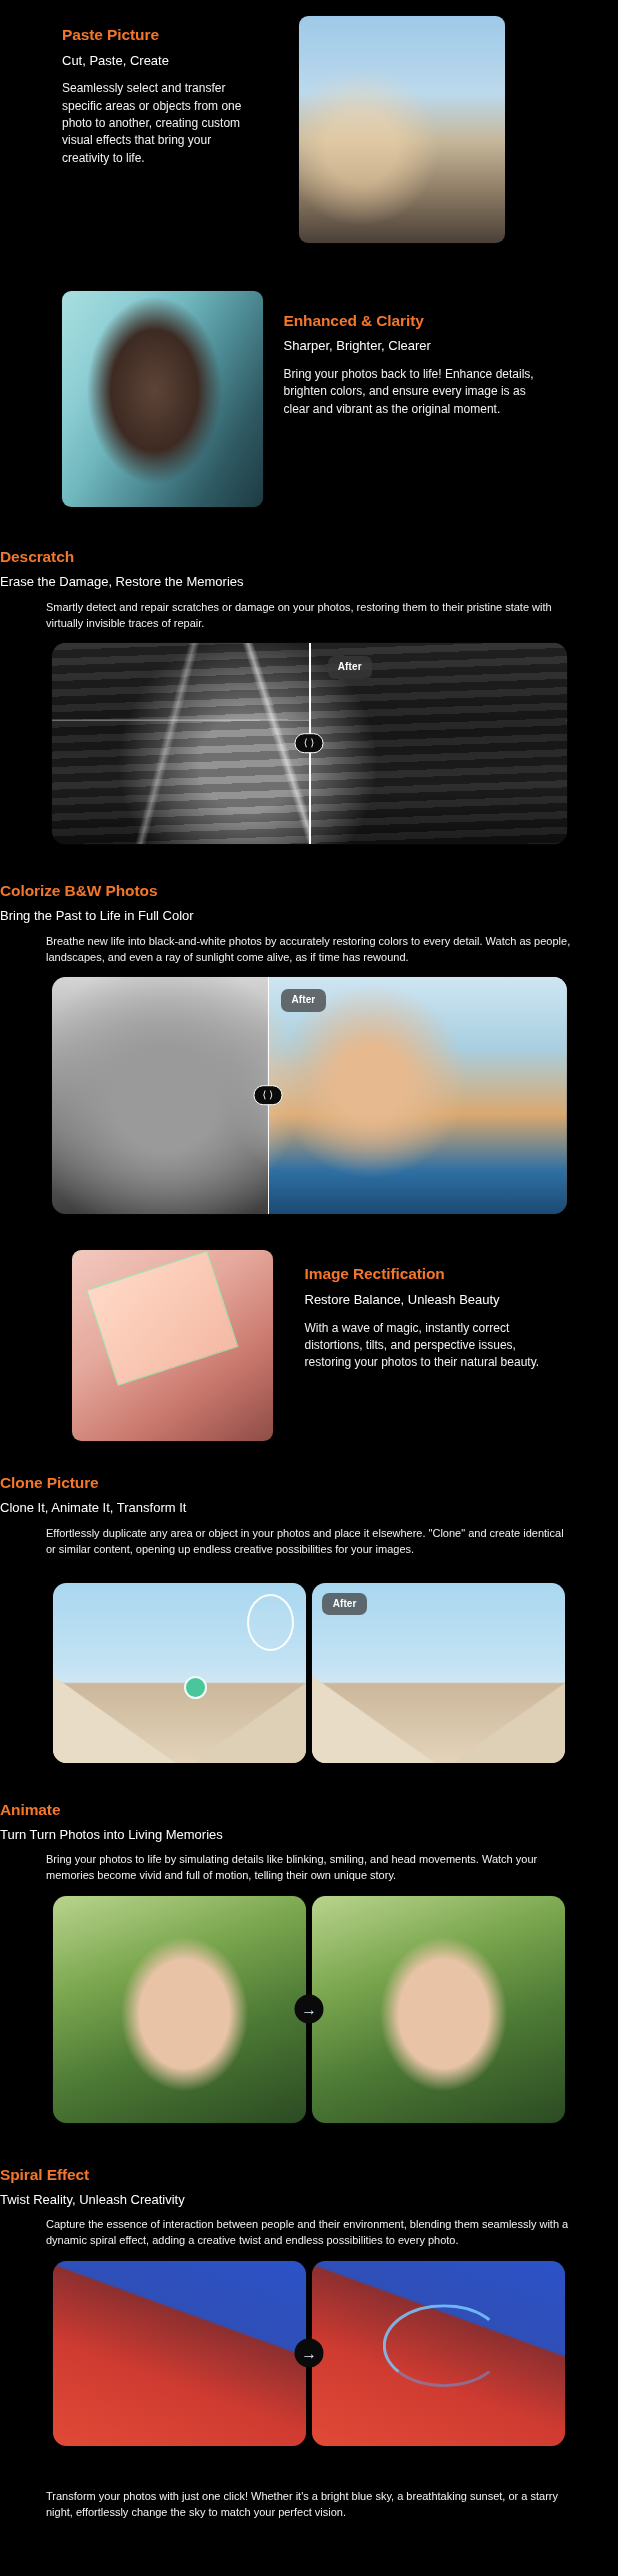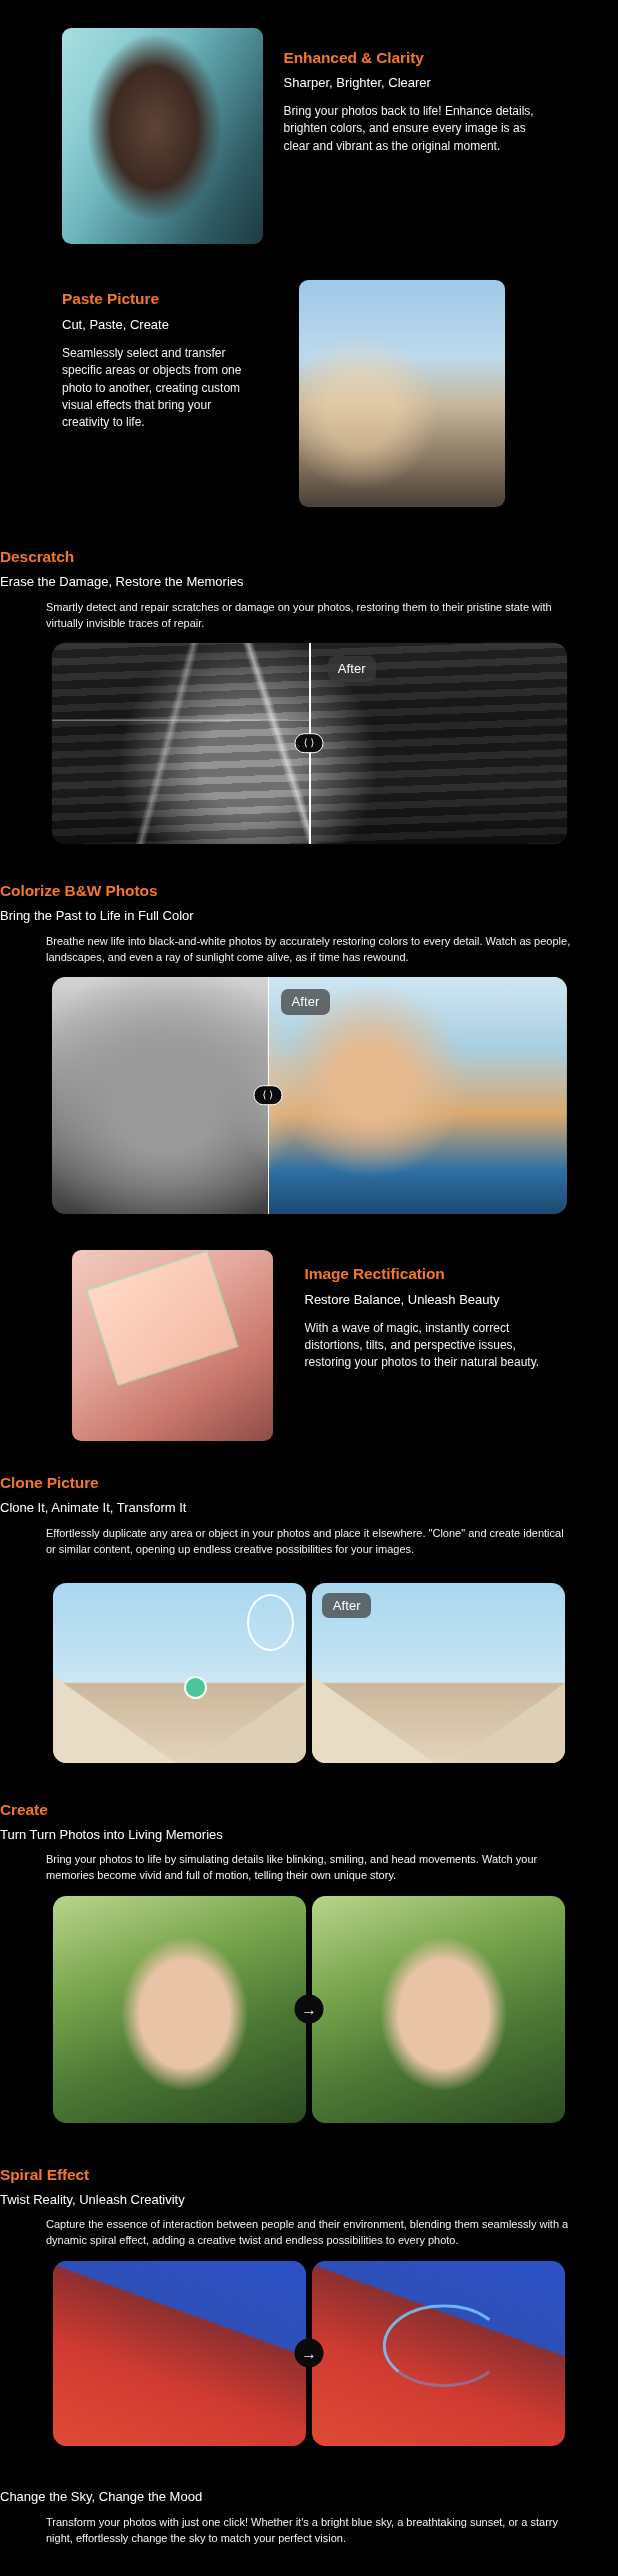--- a/index.html
+++ b/index.html
@@ -58,27 +58,27 @@
     border-radius: 9.3px;
     overflow: hidden;
     background: #111;
   }
   .frame.soft { border-radius: 13.4px; }
 
   .badge-after {
     position: absolute;
     background: rgba(60,60,60,0.72);
     color: #fff;
-    font-size: 13px;
+    font-size: 10px;
     line-height: 1;
     padding: 5.7px 10.3px 6.7px 10.3px;
     border-radius: 7.2px;
     letter-spacing: 0.1px;
     z-index: 6;
-    font-weight: 400;
+    font-weight: 700;
   }
 
   .divider-line {
     position: absolute;
     top: 0; bottom: 0;
     width: 1.5px;
     background: #ffffff;
     z-index: 5;
   }
   .slider-handle {
@@ -208,46 +208,46 @@
   }
 
   .pair { display:flex; gap: 6.2px; position: relative; }
   .vignette-shadow { box-shadow: 0 0 0 0.5px rgba(255,255,255,0.04); }
 </style>
 </head>
 <body>
 
 <div class="page">
 
-  <section class="section" style="padding:28px 0 20.6px 0;">
-    <div class="split">
-      <div class="media-col align-left" style="width:268px;padding-left:62px;">
-        <div class="frame vignette-shadow" style="width:201px;height:216px;">
-          <div class="pic pic-portrait-teal"></div>
-        </div>
-      </div>
-      <div class="copy-col right-pad" style="width:309px;padding-left:15.5px;padding-top:20.6px;">
-        <h2 class="title">Enhanced &amp; Clarity</h2>
-        <h3 class="subtitle">Sharper, Brighter, Clearer</h3>
-        <p class="body">Bring your photos back to life! Enhance details, brighten colors, and ensure every image is as clear and vibrant as the original moment.</p>
-      </div>
-    </div>
-  </section>
-
   <section class="section" style="padding:15.5px 0 20.6px 0;">
     <div class="split">
       <div class="copy-col left-pad" style="width:268px;padding-left:62px;padding-top:10.3px;">
         <h2 class="title">Paste Picture</h2>
         <h3 class="subtitle">Cut, Paste, Create</h3>
         <p class="body">Seamlessly select and transfer specific areas or objects from one photo to another, creating custom visual effects that bring your creativity to life.</p>
       </div>
       <div class="media-col align-left" style="width:309px;padding-left:31px;">
         <div class="frame vignette-shadow" style="width:206px;height:227px;">
           <div class="pic pic-beach"></div>
         </div>
+      </div>
+    </div>
+  </section>
+
+  <section class="section" style="padding:28px 0 20.6px 0;">
+    <div class="split">
+      <div class="media-col align-left" style="width:268px;padding-left:62px;">
+        <div class="frame vignette-shadow" style="width:201px;height:216px;">
+          <div class="pic pic-portrait-teal"></div>
+        </div>
+      </div>
+      <div class="copy-col right-pad" style="width:309px;padding-left:15.5px;padding-top:20.6px;">
+        <h2 class="title">Enhanced &amp; Clarity</h2>
+        <h3 class="subtitle">Sharper, Brighter, Clearer</h3>
+        <p class="body">Bring your photos back to life! Enhance details, brighten colors, and ensure every image is as clear and vibrant as the original moment.</p>
       </div>
     </div>
   </section>
 
   <section class="section centered" style="padding:20.6px 0 15.5px 0;">
     <h2 class="title">Descratch</h2>
     <h3 class="subtitle">Erase the Damage, Restore the Memories</h3>
     <p class="body" style="margin-bottom:11.3px;">Smartly detect and repair scratches or damage on your photos, restoring them to their pristine state with virtually invisible traces of repair.</p>
     <div style="display:flex;justify-content:center;">
       <div class="frame soft vignette-shadow" style="width:515px;height:201px;">
@@ -307,21 +307,21 @@
         <div class="clone-marker dot" style="left:52%;top:52%;width:23px;height:23px;"></div>
       </div>
       <div class="frame soft vignette-shadow" style="width:253px;height:180px;">
         <div class="pic pic-canyon"></div>
         <div class="badge-after" style="left:10.3px;top:10.3px;">After</div>
       </div>
     </div>
   </section>
 
   <section class="section centered" style="padding:23px 0 15.5px 0;">
-    <h2 class="title">Create</h2>
+    <h2 class="title">Animate</h2>
     <h3 class="subtitle">Turn Turn Photos into Living Memories</h3>
     <p class="body" style="margin-bottom:11.3px;">Bring your photos to life by simulating details like blinking, smiling, and head movements. Watch your memories become vivid and full of motion, telling their own unique story.</p>
     <div class="pair" style="justify-content:center;">
       <div class="frame soft vignette-shadow" style="width:253px;height:227px;">
         <div class="pic pic-woman-green"></div>
       </div>
       <div class="frame soft vignette-shadow" style="width:253px;height:227px;">
         <div class="pic pic-woman-green"></div>
       </div>
       <div class="arrow-btn">→</div>
@@ -337,19 +337,18 @@
         <div class="pic pic-acrobat"></div>
       </div>
       <div class="frame soft vignette-shadow" style="width:253px;height:185px;">
         <div class="pic pic-acrobat with-spiral"></div>
       </div>
       <div class="arrow-btn">→</div>
     </div>
   </section>
 
   <section class="section centered" style="padding:28px 0 20.6px 0;">
-    <h3 class="subtitle">Change the Sky, Change the Mood</h3>
     <p class="body" style="margin-bottom:11.3px;">Transform your photos with just one click! Whether it's a bright blue sky, a breathtaking sunset, or a starry night, effortlessly change the sky to match your perfect vision.</p>
 
   </section>
 
 </div>
 
 
 </body></html>

